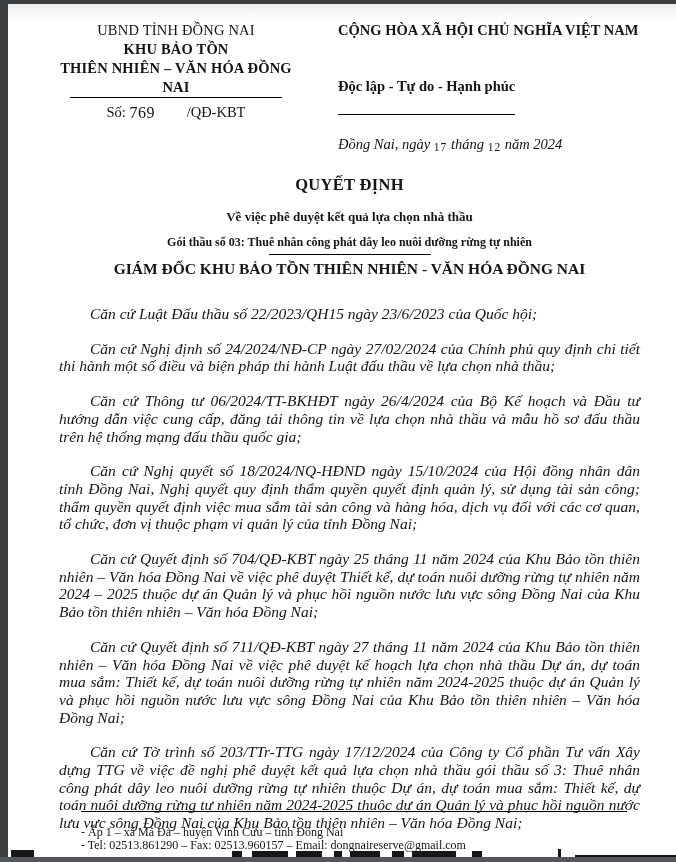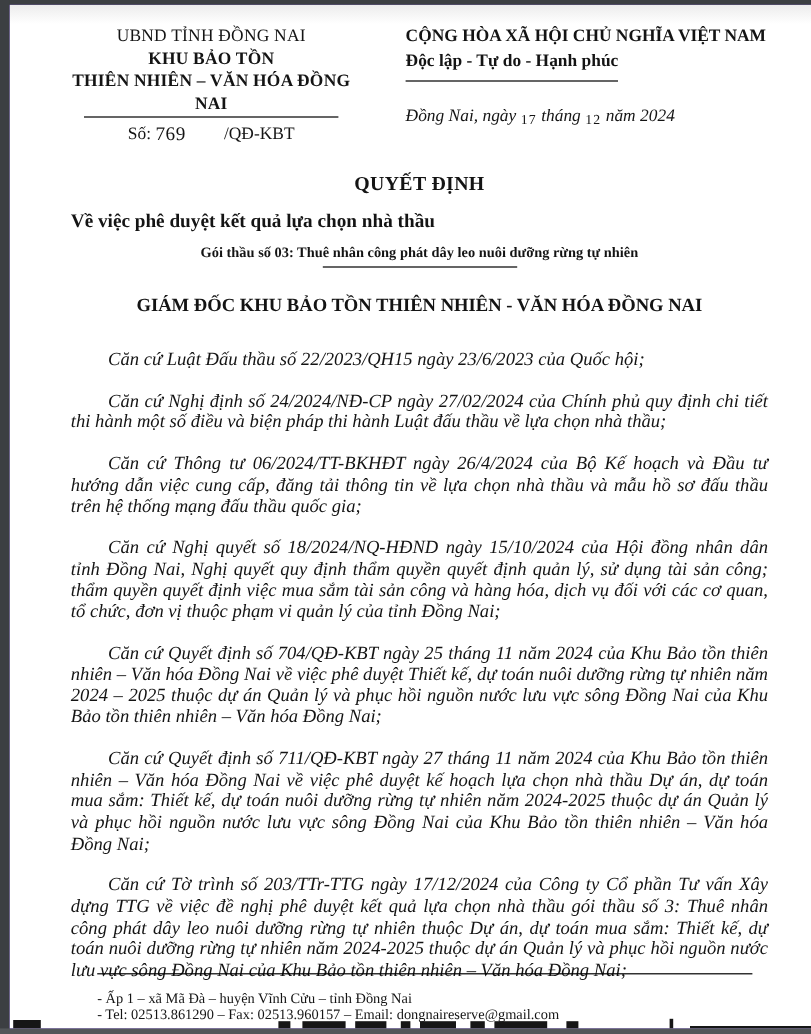--- a/index.html
+++ b/index.html
@@ -24,34 +24,34 @@
   .org-line { font-size:14.5px; line-height:19px; letter-spacing:.2px; }
   .bold { font-weight:bold; }
   .org-underline { width:212px; margin:0 auto; border-top:1.5px solid #000; }
 
   .doc-number { font-size:14.5px; margin-top:5px; }
   .doc-number .ins-num { font-size:16px; letter-spacing:.5px; position:relative; top:1px; }
   .doc-number .suffix { margin-left:28px; }
 
   .nat-line1 { font-size:14.5px; font-weight:bold; line-height:19px; }
   .nat-line2 { font-size:14.5px; font-weight:bold; line-height:19px; margin-top:2px; }
-  .nat-line2 .underlined { display:inline-block; border-bottom:1.5px solid #000; padding-bottom:6px; }
+  .nat-line2 .underlined { display:inline-block; border-bottom:1.5px solid #000; padding-bottom:18px;margin-top:35px; }
   .date-line { font-size:14.5px; font-style:italic; margin-top:21px; white-space:nowrap; }
   .date-line .ins-num { font-style:normal; font-size:11.5px; letter-spacing:1px; position:relative; top:2px; }
 
   
   .content { margin-left:51px; width:581px; }
   .title-main  { text-align:center; font-weight:bold; font-size:16.5px; margin-top:22px; line-height:20px; letter-spacing:.3px; }
-  .title-sub1  { font-weight:bold; font-size:16px; margin-top:12px; line-height:20px; }
+  .title-sub1  { text-align:center; font-weight:bold; font-size:13px; margin-top:12px; line-height:20px; }
   .title-sub2  { text-align:center; font-weight:bold; font-size:12px; margin-top:5px;  line-height:20px; }
   .title-sub3  { text-align:center; font-weight:bold; font-size:16px; margin-top:4px;  line-height:21.3px; }
   .title-underline { width:162px; border-top:1.5px solid #000; margin:2px auto 0; }
 
   
-  .body-heading { text-align:center; font-weight:bold; font-size:15.5px; margin-top:22px; line-height:19px; }
+  .body-heading { text-align:center; font-weight:bold; font-size:15.5px; margin-top:4px; line-height:19px; }
   .para {
     font-size:15.5px; font-style:italic; line-height:17.7px;
     text-align:justify; text-indent:31px; margin-top:17px;
   }
   .para.first { margin-top:27px; }
 
   
   .footer {
     position:absolute; left:73px; width:546px; bottom:6px;
     border-top:1.2px solid #000; padding-top:14px;

